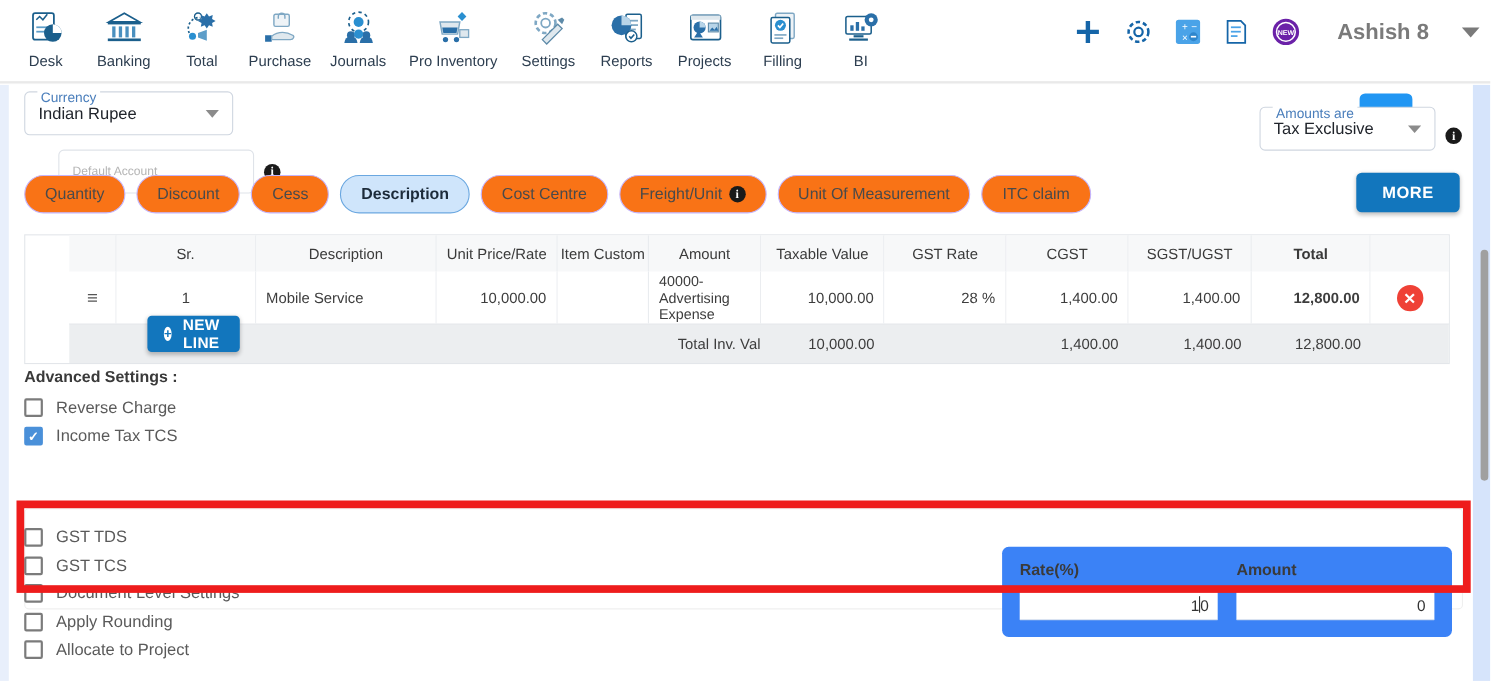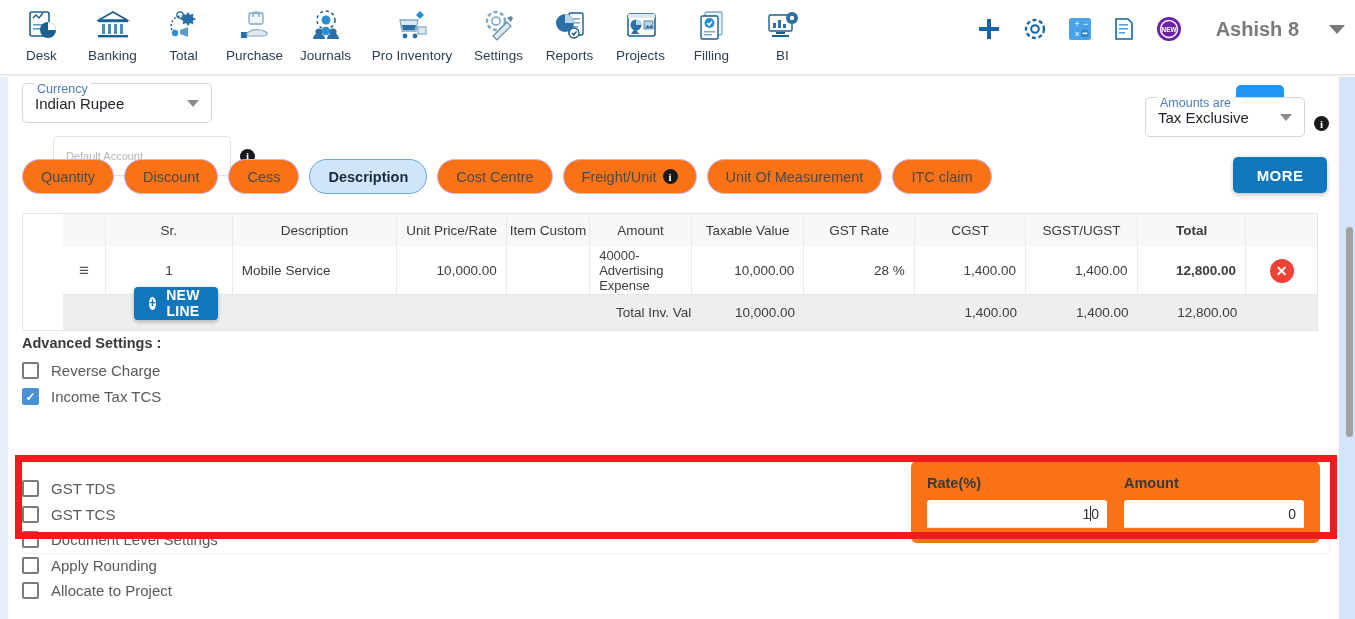--- a/index.html
+++ b/index.html
@@ -175,22 +175,22 @@
   
   .redbox {
     position:absolute; left:15px; top:378px; width:1322px; height:84px;
     border:7px solid #ee1c1c; background:transparent; pointer-events:none; z-index:9;
   }
   .tcs-panel {
     position:absolute; left:22px; top:385px; width:1308px; height:92px;
     background:#fff; border:1px solid #efefef; border-radius:4px;
   }
   .rate-panel {
-    position:absolute; left:911px; top:384px; width:409px; height:82px;
-    background:#f97316; border-radius:6px;
+    position:absolute; left:911px; top:420px; width:409px; height:82px;
+    background:#3b82f6; border-radius:6px;
   }
   .fld-label2 { font-size:14.5px; font-weight:bold; color:#3a3a3a; }
   .num-input {
     width:180px; height:28px; background:#fff; border:0; border-bottom:1px solid #e6e6e6;
     border-radius:3px 3px 0 0; text-align:right; font-size:14px; color:#333;
     padding:0 8px; display:flex; align-items:center; justify-content:flex-end;
     font-family:"Liberation Sans", sans-serif;
   }
   .caret-bar {
     display:inline-block; width:1px; height:15px; background:#333;

